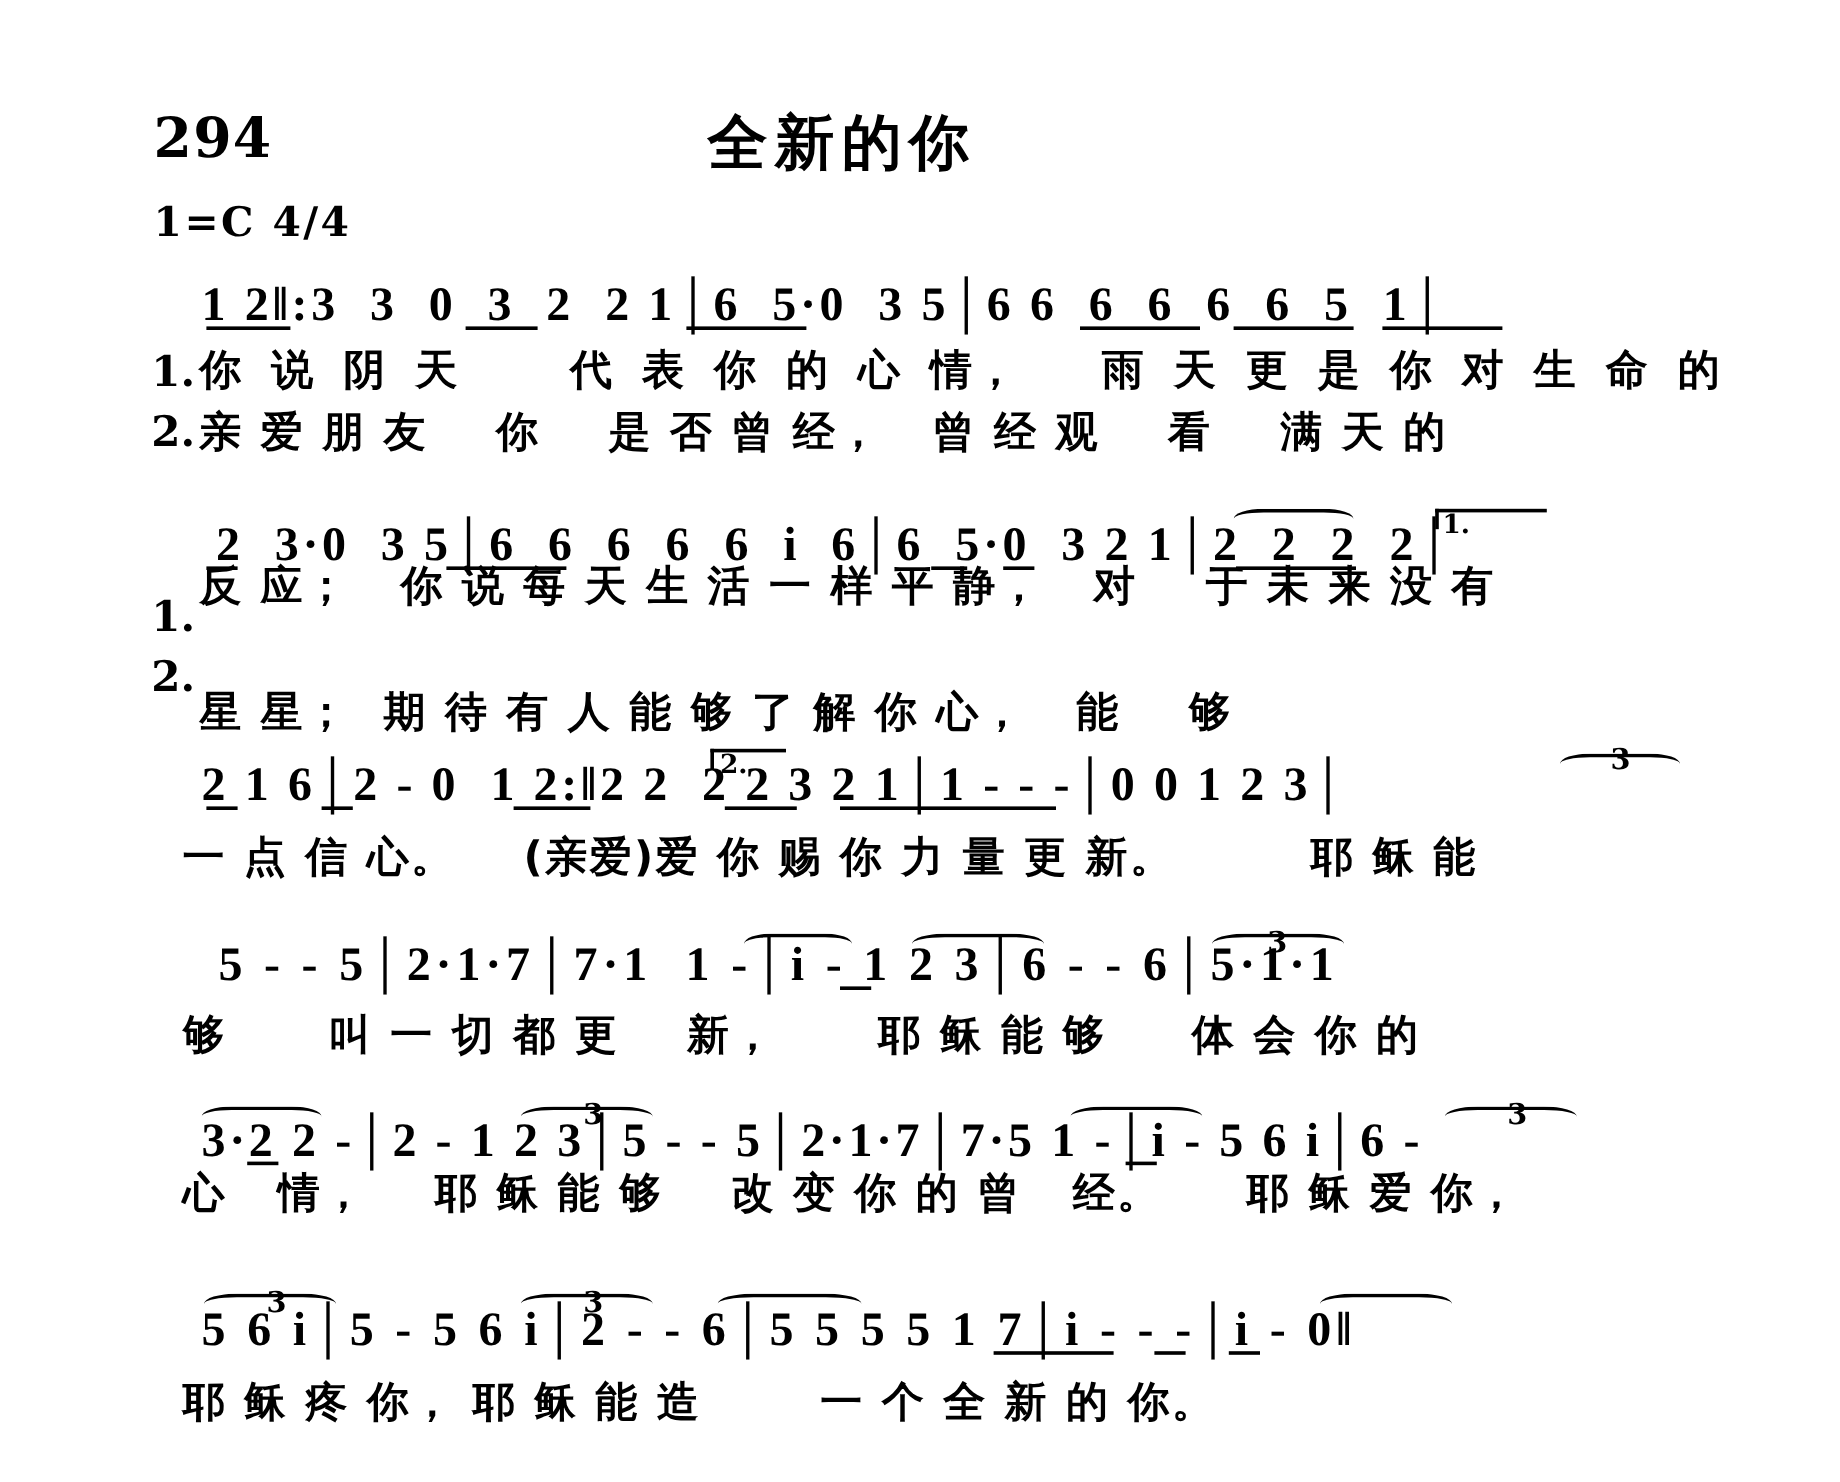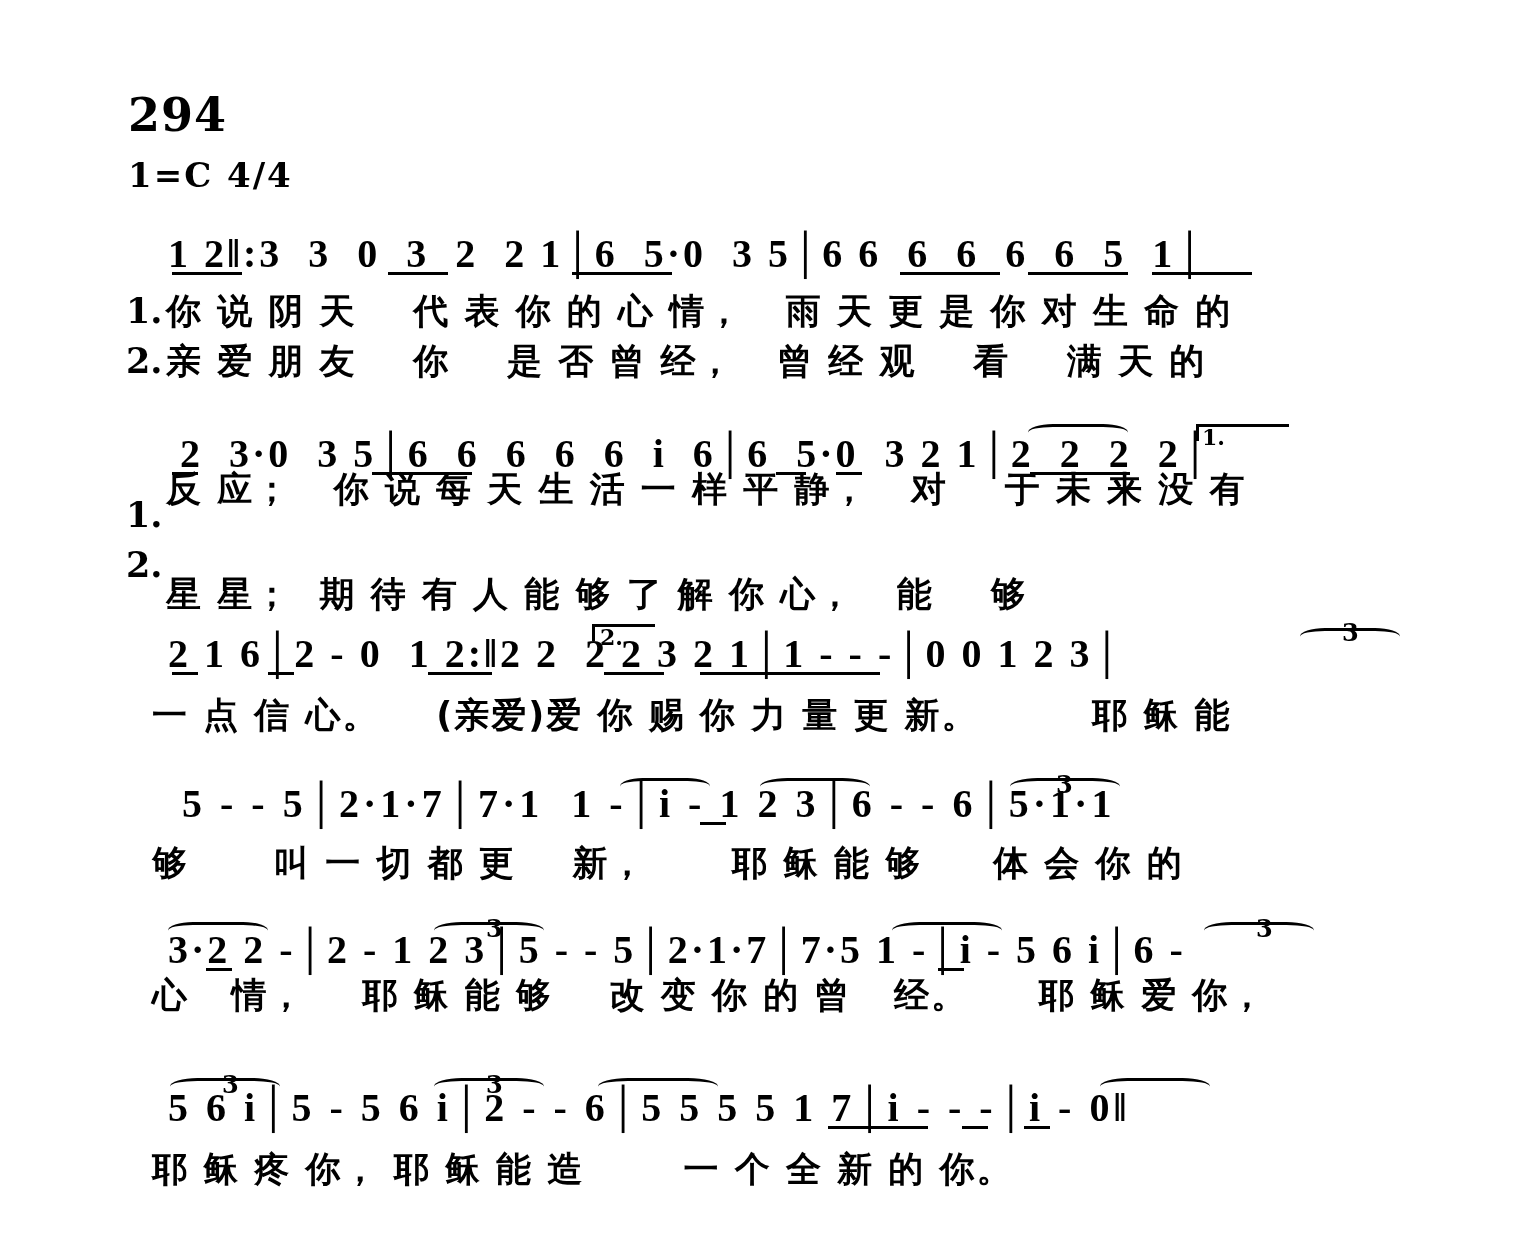--- a/index.html
+++ b/index.html
@@ -39,21 +39,21 @@
     text-align: center;
     font-family: "DejaVu Sans", sans-serif;
     font-weight: bold;
     font-size: 50px;
     letter-spacing: 6px;
     text-indent: -130px;
   }
   .key-signature {
     position: absolute;
     left: 128px;
-    top: 155px;
+    top: 166px;
     font-family: "DejaVu Serif", serif;
     font-weight: bold;
     font-size: 34px;
     letter-spacing: 2px;
   }
 
   
   .system {
     position: absolute;
     left: 0;
@@ -108,26 +108,27 @@
     border-left: 3px solid #000;
     height: 14px;
   }
 </style>
 </head>
 <body>
 
 <div class="page">
 
   <div class="hymn-number">294</div>
+  <div class="hymn-title">全新的你</div>
   <div class="key-signature">1=C  4/4</div>
 
   <div class="system" style="top:0;">
     <div class="notes-row" style="top:232px; left:168px; letter-spacing:3px;">1 2‖:3  3  0  3  2  2 1│6  5·0  3 5│6 6  6  6  6  6  5  1│</div>
     <div class="lyric-row num" style="top:288px; left:126px;">1.</div>
-    <div class="lyric-row" style="top:288px; left:166px; letter-spacing:2px;">你 说 阴 天    代 表 你 的 心 情，   雨 天 更 是 你 对 生 命 的</div>
+    <div class="lyric-row" style="top:288px; left:166px; letter-spacing:2px;font-family:Liberation Mono, monospace;">你 说 阴 天    代 表 你 的 心 情，   雨 天 更 是 你 对 生 命 的</div>
     <div class="lyric-row num" style="top:338px; left:126px;">2.</div>
     <div class="lyric-row" style="top:338px; left:166px; letter-spacing:2px;">亲 爱 朋 友    你    是 否 曾 经，   曾 经 观    看    满 天 的</div>
 
     <div style="position:absolute; left:172px; top:272px; width:70px; height:3px; background:#000;"></div>
     <div style="position:absolute; left:388px; top:272px; width:60px; height:3px; background:#000;"></div>
     <div style="position:absolute; left:572px; top:272px; width:100px; height:3px; background:#000;"></div>
     <div style="position:absolute; left:900px; top:272px; width:100px; height:3px; background:#000;"></div>
     <div style="position:absolute; left:1028px; top:272px; width:100px; height:3px; background:#000;"></div>
     <div style="position:absolute; left:1152px; top:272px; width:100px; height:3px; background:#000;"></div>
   </div>

